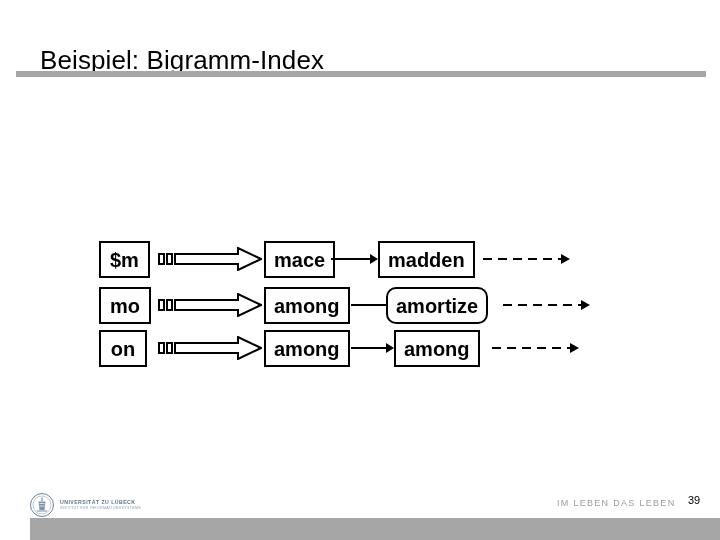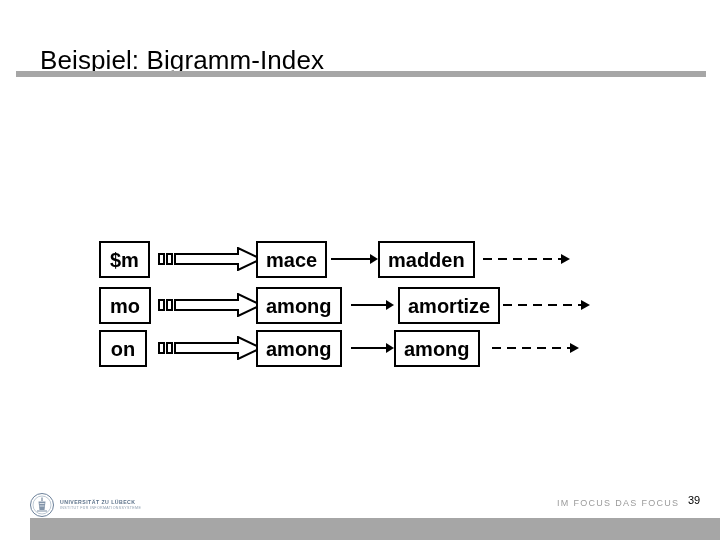--- a/index.html
+++ b/index.html
@@ -86,21 +86,21 @@
     position: absolute;
     left: 158px;
     top: 8px;
     width: 104px;
     height: 24px;
   }
   .block-arrow svg { display: block; }
 
   
   .term-1 {
-    left: 256px;
+    left: 264px;
     top: 2px;
     height: 37px;
     padding: 8px 8px;
   }
   
   .solid-arrow {
     position: absolute;
     top: 12px;
     height: 16px;
   }
@@ -234,21 +234,21 @@
 
       <div class="term-box term-1">among</div>
 
       <div class="solid-arrow" style="left:351px;width:44px;">
         <svg width="44" height="16" viewBox="0 0 44 16">
           <line x1="0" y1="8" x2="35" y2="8" stroke="#000000" stroke-width="2"></line>
           <path d="M35 3 L43 8 L35 13 Z" fill="#000000"></path>
         </svg>
       </div>
 
-      <div class="term-box term-2" style="left:398px;">amortize</div>
+      <div class="term-box term-2" style="left:386px;border-radius:10px;">amortize</div>
 
       <div class="dashed-arrow" style="left:503px;width:88px;">
         <svg width="88" height="16" viewBox="0 0 88 16">
           <line x1="0" y1="8" x2="78" y2="8" stroke="#000000" stroke-width="2" stroke-dasharray="9 6"></line>
           <path d="M78 3 L87 8 L78 13 Z" fill="#000000"></path>
         </svg>
       </div>
     </div>
 
     <div class="row" id="row-2">
@@ -296,16 +296,16 @@
         <path d="M10.5 14 L15.5 14" stroke="#ffffff" stroke-width="0.7"></path>
         <path d="M8 19 L18 19" stroke="#6c819a" stroke-width="0.9"></path>
       </svg>
     </span>
     <span id="uni-wordmark">
       <span id="uni-name">UNIVERSITÄT ZU LÜBECK</span>
       <span id="uni-institute">INSTITUT FÜR INFORMATIONSSYSTEME</span>
     </span>
   </div>
 
-  <div id="tagline">IM FOCUS DAS FOCUS</div>
+  <div id="tagline">IM LEBEN DAS LEBEN</div>
   <div id="page-number">39</div>
 
 </div>
 
 </body></html>

